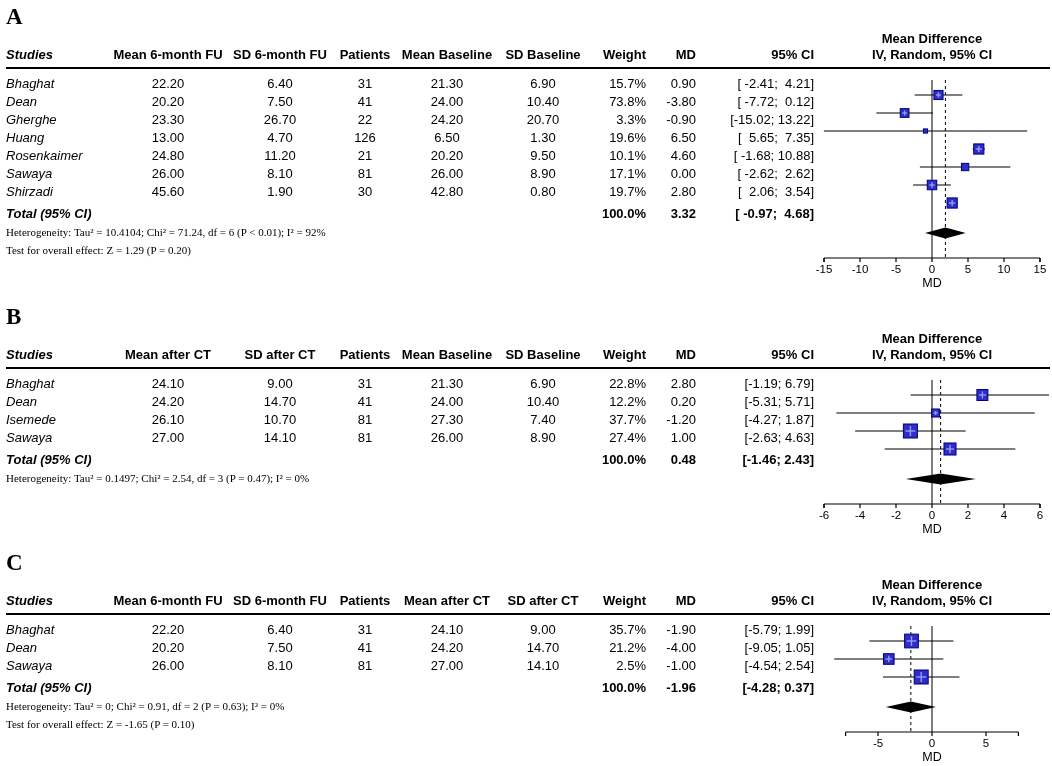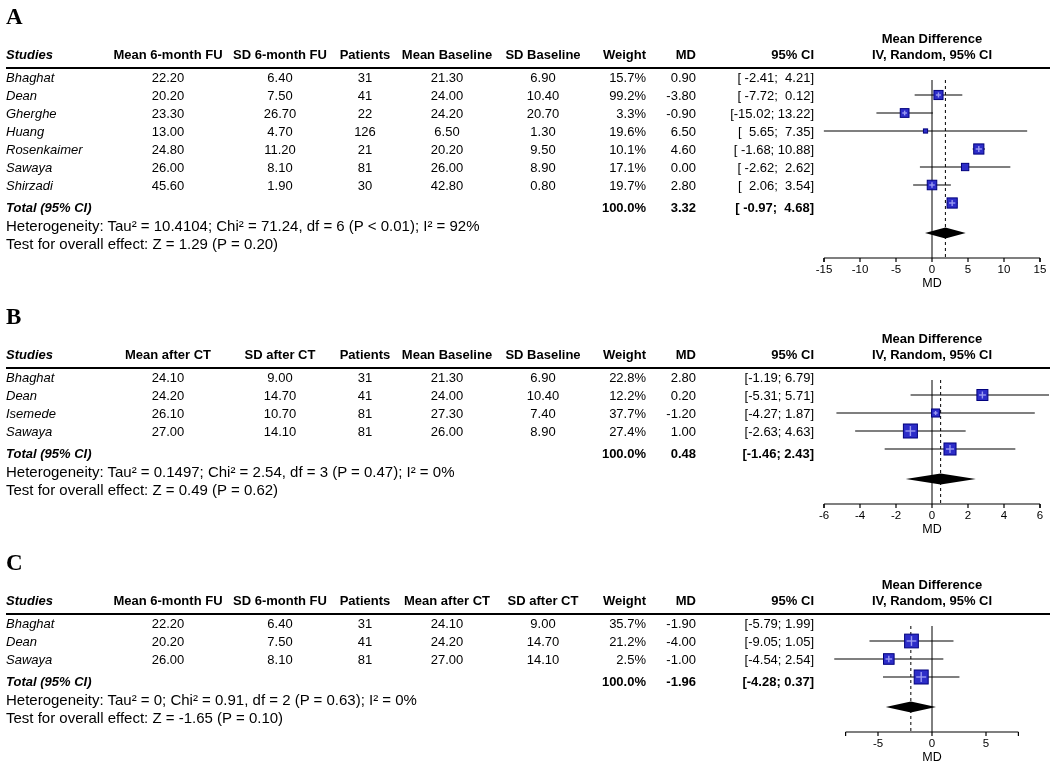--- a/index.html
+++ b/index.html
@@ -37,23 +37,23 @@
   .hdr .cell { font-weight:bold; }
   .effect-header {
     width:236px;
     text-align:center;
     font-weight:bold;
     line-height:16px;
     padding-bottom:1px;
   }
   .body-band { display:flex; align-items:flex-start; }
   .table-body { width:808px; }
-  .study-rows { padding-top:0; }
+  .study-rows { padding-top:6px; }
   .total-grid { margin-top:4px; font-weight:bold; }
-  .note { line-height:18px; font-size:15px; }
+  .note { line-height:18px; font-size:11px;font-family:Liberation Serif, serif; }
   .plot { width:236px;margin-top:11px; }
   .plot svg { display:block; }
   svg text { font-family:"Liberation Sans", sans-serif; }
 </style>
 </head>
 <body>
 
 <div class="page">
 
   <section class="panel">
@@ -89,21 +89,21 @@
               <div class="cell r">0.90</div>
               <div class="cell r">[ -2.41;  4.21]</div>
             </div>
             <div class="grid9">
               <div class="cell l">Dean</div>
               <div class="cell c">20.20</div>
               <div class="cell c">7.50</div>
               <div class="cell c">41</div>
               <div class="cell c">24.00</div>
               <div class="cell c">10.40</div>
-              <div class="cell r">99.2%</div>
+              <div class="cell r">73.8%</div>
               <div class="cell r">-3.80</div>
               <div class="cell r">[ -7.72;  0.12]</div>
             </div>
             <div class="grid9">
               <div class="cell l">Gherghe</div>
               <div class="cell c">23.30</div>
               <div class="cell c">26.70</div>
               <div class="cell c">22</div>
               <div class="cell c">24.20</div>
               <div class="cell c">20.70</div>
@@ -294,21 +294,20 @@
             <div class="cell c"></div>
             <div class="cell c"></div>
             <div class="cell c"></div>
             <div class="cell c"></div>
             <div class="cell c"></div>
             <div class="cell r">100.0%</div>
             <div class="cell r">0.48</div>
             <div class="cell r">[-1.46; 2.43]</div>
           </div>
         <div class="note">Heterogeneity: Tau² = 0.1497; Chi² = 2.54, df = 3 (P = 0.47); I² = 0%</div>
-        <div class="note">Test for overall effect: Z = 0.49 (P = 0.62)</div>
       </div>
       <div class="plot">
           <svg xmlns="http://www.w3.org/2000/svg" width="236" height="158">
             <line x1="118" y1="0" x2="118" y2="124" stroke="#000" stroke-width="1"></line>
             <line x1="126.64000000000001" y1="0" x2="126.64000000000001" y2="124" stroke="#000" stroke-width="1" stroke-dasharray="3,3"></line>
             <line x1="96.58000000000001" y1="15" x2="235" y2="15" stroke="#000" stroke-width="1.1"></line>
             <rect x="162.90882526229586" y="9.508825262295872" width="10.982349475408256" height="10.982349475408256" fill="#2d2dc8" stroke="#00007d" stroke-width="1"></rect>
             <line x1="164.90882526229586" y1="15" x2="171.89117473770415" y2="15" stroke="#9a9af2" stroke-width="1.4"></line>
             <line x1="168.4" y1="11.508825262295872" x2="168.4" y2="18.491174737704128" stroke="#9a9af2" stroke-width="1.4"></line>
             <line x1="22.42000000000001" y1="33" x2="220.78000000000003" y2="33" stroke="#000" stroke-width="1.1"></line>

